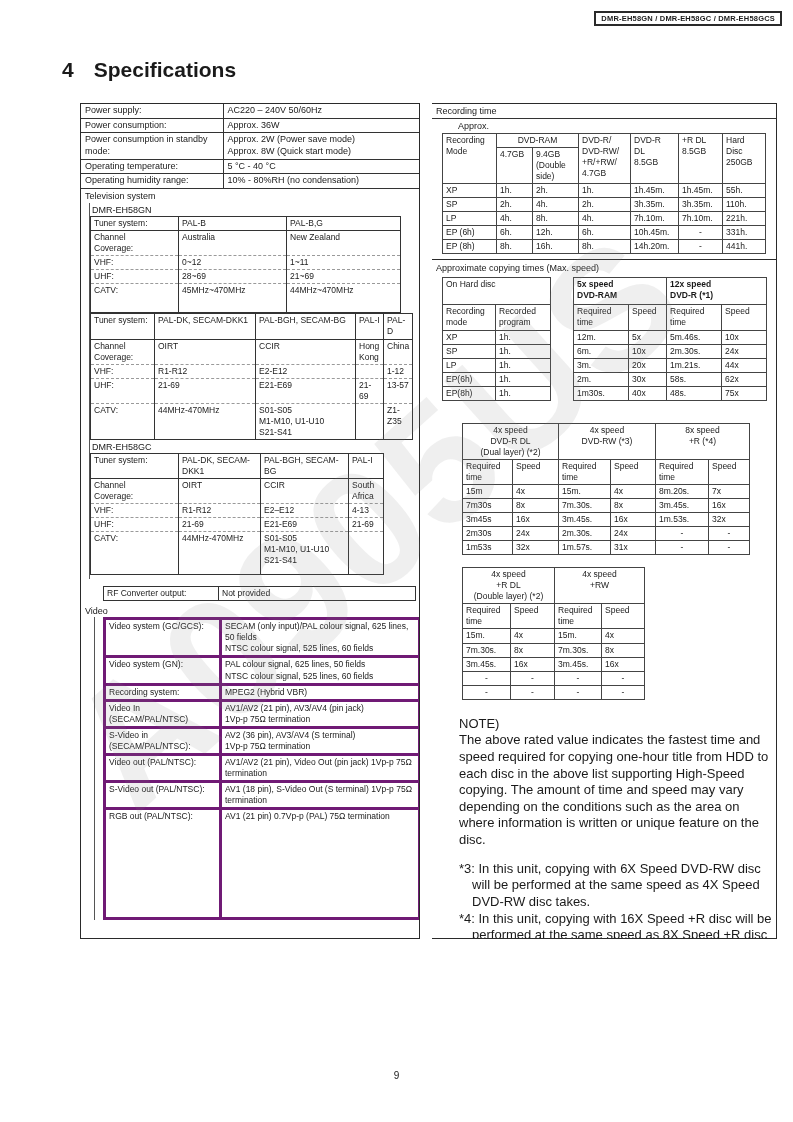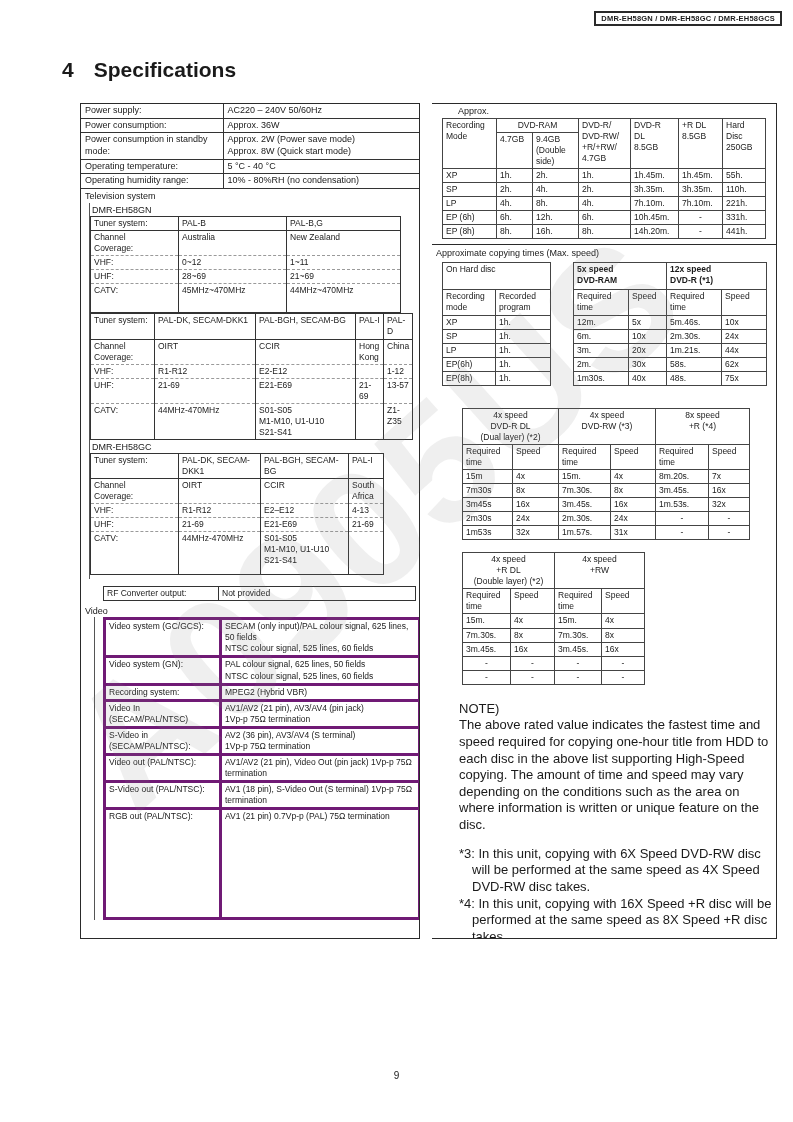--- a/index.html
+++ b/index.html
@@ -316,20 +316,21 @@
                 <td>AV1 (21 pin) 0.7Vp-p (PAL) 75Ω termination</td>
               </tr>
             </tbody>
         </table>
       </div>
     </div>
 
     <div class="box right-box">
 
       <div class="rt-section">
+        <div class="rt-title">Recording time</div>
         <div class="approx-label">Approx.</div>
         <table class="rec-table">
           <colgroup>
               <col style="width:54px">
               <col style="width:36px">
               <col style="width:46px">
               <col style="width:52px">
               <col style="width:48px">
               <col style="width:44px">
               <col style="width:43px">

